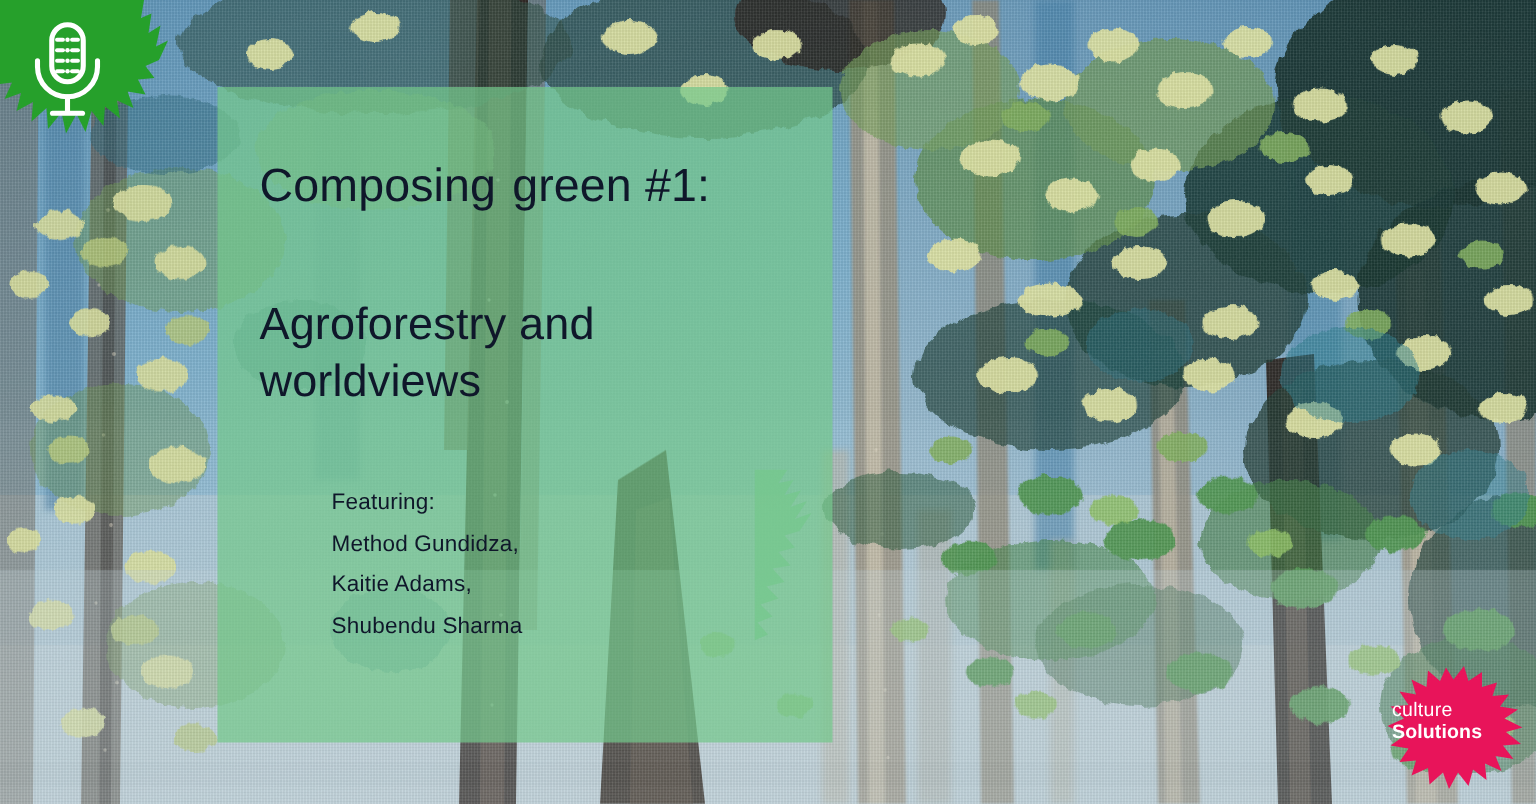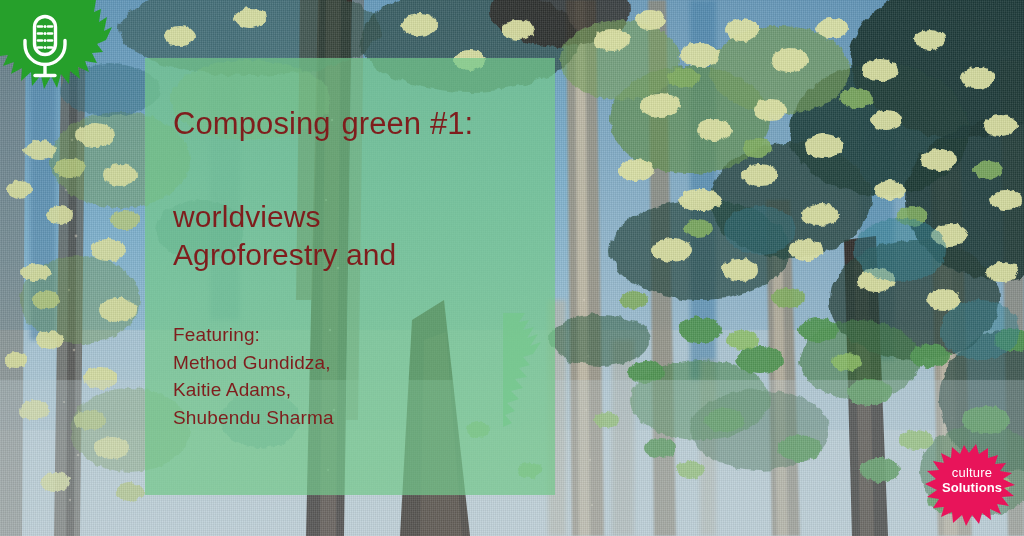--- a/index.html
+++ b/index.html
@@ -41,21 +41,21 @@
   #panel .panel-ragged {
     position:absolute; right:-18px; top:255px;
     width:70px; height:130px;
   }
 
   
   .panel-text {
     position:absolute;
     left:28px; top:48px;
     width:360px;
-    color:#7f1d1d;
+    color:#0f172a;
   }
   .title {
     font-size:31px;
     font-weight:400;
     letter-spacing:.1px;
     line-height:36px;
     white-space:nowrap;
   }
   .title .hl {
     position:relative;
@@ -72,38 +72,39 @@
   }
   .subtitle {
     margin-top:56px;
     font-size:30px;
     font-weight:400;
     line-height:38px;
     letter-spacing:.1px;
   }
   .featuring {
     margin-top:47px;
-    font-size:19px;
+    font-size:15px;
     line-height:27.5px;
     letter-spacing:.15px;
     font-weight:400;
+    margin-left:48px;
   }
   .featuring div { white-space:nowrap; }
 
   
   #badge { position:absolute; left:0; top:0; width:118px; height:112px; }
   #mic { position:absolute; left:17px; top:14px; width:56px; height:66px; }
 
   
   #logo { position:absolute; left:920px; top:443px; width:104px; height:93px; }
   .logo-text {
     position:absolute;
     left:928px; top:466px;
     width:88px;
-    text-align:center;
+    text-align:left;
     color:#ffffff;
     line-height:1.12;
     pointer-events:none;
   }
   .logo-text .l1 { font-size:13px; font-weight:400; letter-spacing:.2px; display:block; }
   .logo-text .l2 { font-size:13px; font-weight:700; letter-spacing:.1px; display:block; }
 </style>
 </head>
 <body>
 
@@ -372,22 +373,22 @@
                L30,41 L20,44 L27,52 L16,55 L24,64 L12,66 L20,75 L8,78 L16,86
                L4,90 L12,98 L2,102 L9,110 L0,114 Z" fill="rgba(116,200,140,0.72)"></path>
     </svg>
 
     <div class="panel-text">
       <div class="title">
         <span>Composing </span><span class="hl">green #1:</span>
       </div>
 
       <div class="subtitle">
+        <div>Agroforestry and</div>
         <div>worldviews</div>
-        <div>Agroforestry and</div>
       </div>
 
       <div class="featuring">
         <div>Featuring:</div>
         <div>Method Gundidza,</div>
         <div>Kaitie Adams,</div>
         <div>Shubendu Sharma</div>
       </div>
     </div>
   </div>

